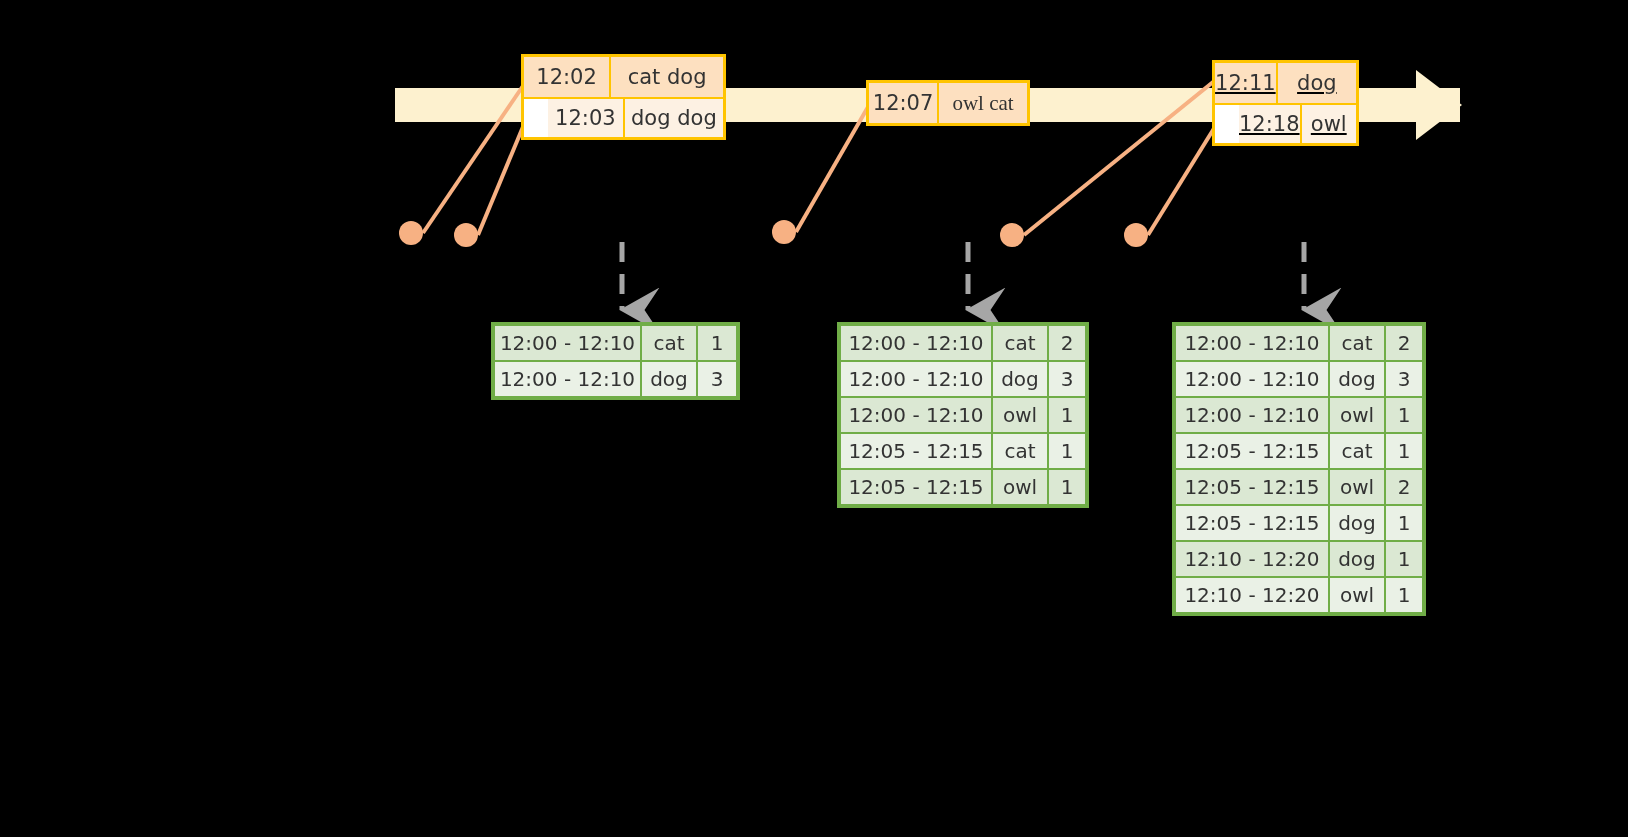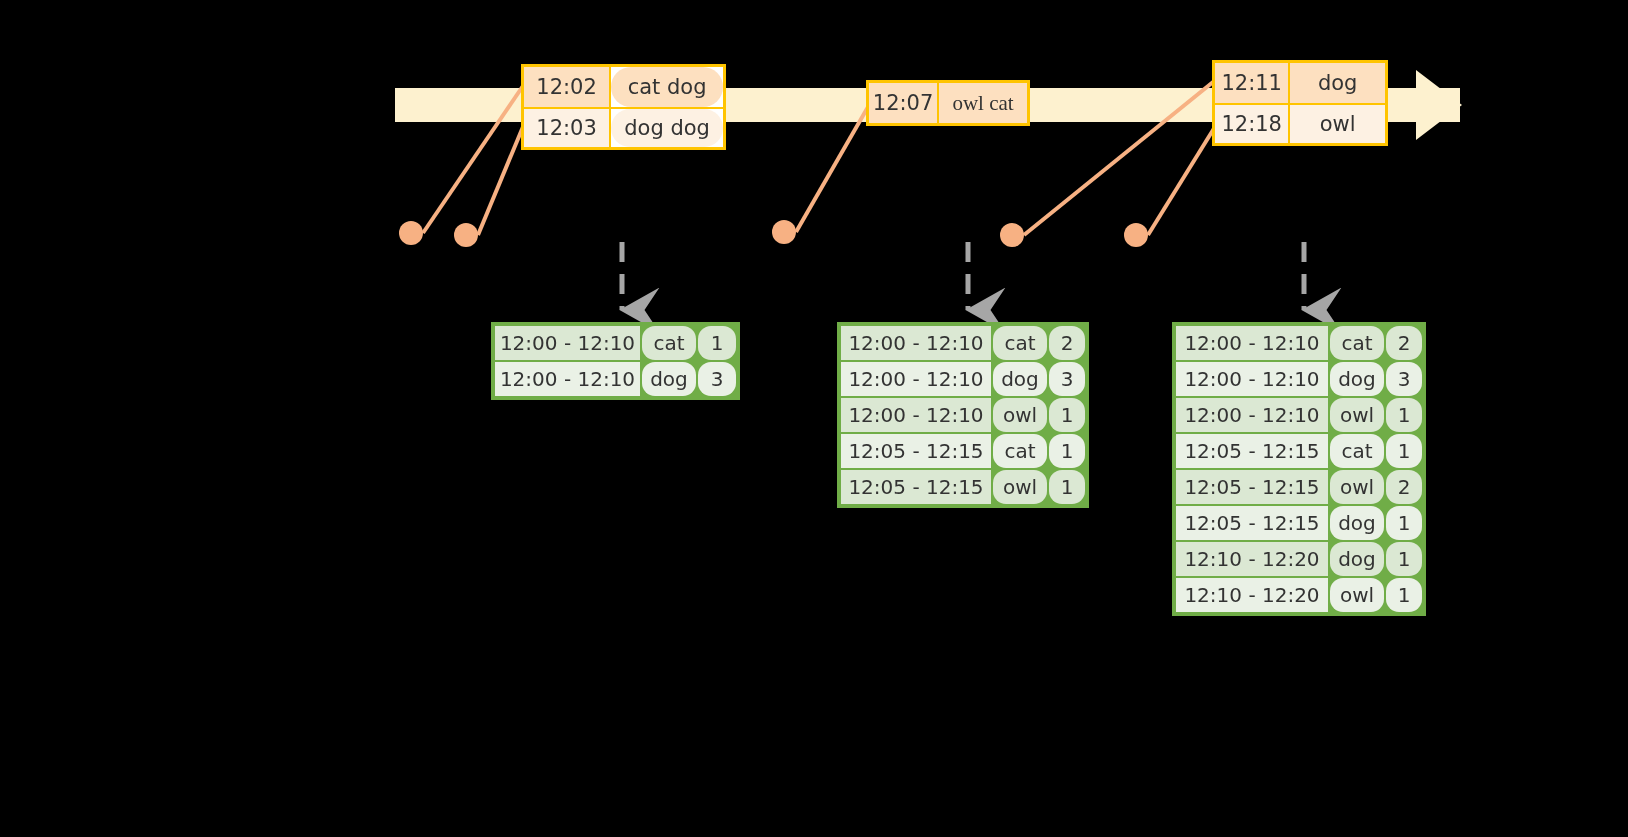--- a/index.html
+++ b/index.html
@@ -30,44 +30,44 @@
     position:absolute;
     border:3px solid #ffc400;
     box-sizing:border-box;
     background:#fff;
   }
   .evt-row{
     display:flex;
     height:40px;
     box-sizing:border-box;
   }
-  .evt-row + .evt-row{border-top:2px solid #ffc400;}
+  .evt-row + .evt-row{border-top:2px solid #ffc400;padding-left:24px;}
   .evt-row.shade .evt-time,.evt-row.shade .evt-words{background:#fde0c0;}
   .evt-row.light .evt-time,.evt-row.light .evt-words{background:#fdf1e3;}
   .evt-time{
     display:flex;align-items:center;justify-content:center;
     box-sizing:border-box;
     border-right:2px solid #ffc400;
     color:#333;font-size:21px;
   }
   .evt-words{
     display:flex;align-items:center;justify-content:center;
     box-sizing:border-box;
     color:#333;font-size:21px;
   }
 
-  #evt-box-1{left:521px;top:64px;width:205px;}
+  #evt-box-1{left:521px;top:54px;width:205px;}
   #evt-box-1 .evt-time{width:88px;}
-  #evt-box-1 .evt-words{width:113px;border-radius:20px;}
+  #evt-box-1 .evt-words{width:113px;}
 
   #evt-box-2{left:866px;top:80px;width:164px;}
   #evt-box-2 .evt-time{width:88px;}
   #evt-box-2 .evt-words{width:111px;font-family:Liberation Serif, serif;}
 
-  #evt-box-3{left:1212px;top:60px;width:176px;}
+  #evt-box-3{left:1212px;top:60px;width:147px;text-decoration:underline;}
   #evt-box-3 .evt-time{width:78px;}
   #evt-box-3 .evt-words{width:98px;}
 
   
   .dot{
     position:absolute;width:24px;height:24px;border-radius:50%;
     background:#f7b183;
   }
 
   
@@ -78,21 +78,21 @@
     background:#70ad47;
     text-align:right;
   }
   .rt-row{display:flex;box-sizing:border-box;}
   .rt-row + .rt-row{margin-top:2px;}
   .rt-cell{
     box-sizing:border-box;
     display:flex;align-items:center;justify-content:center;
     height:34px;color:#333;font-size:20px;
   }
-  .rt-cell + .rt-cell{margin-left:2px;border-radius:13px;}
+  .rt-cell + .rt-cell{margin-left:2px;}
   .rt-row.shade .rt-cell{background:#dbe8d3;}
   .rt-row.light .rt-cell{background:#eaf1e6;}
   .rt-win{width:145px;}
   .rt-key{width:54px;}
   .rt-val{width:38px;}
 
   #result-table-1{left:491px;top:322px;}
   #result-table-2{left:837px;top:322px;}
   #result-table-3{left:1172px;top:322px;}
   #result-table-2 .rt-win{width:150px;}

